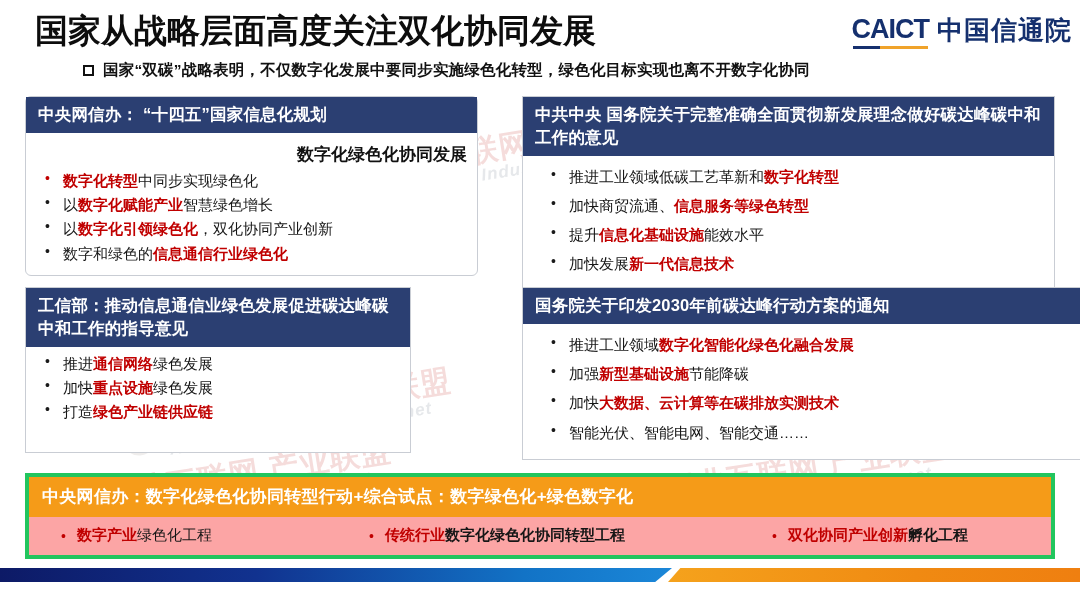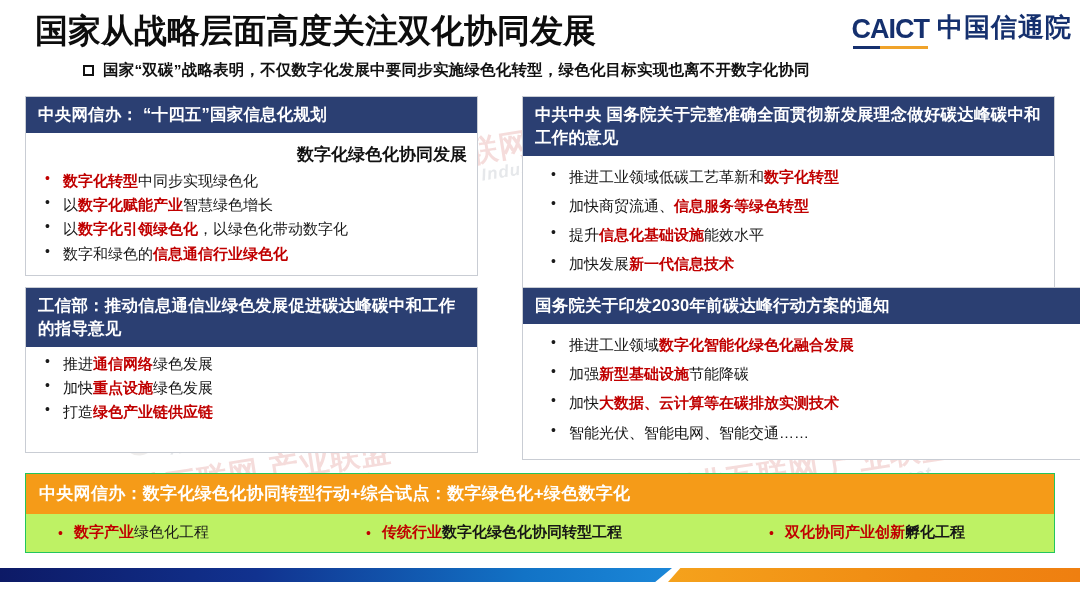--- a/index.html
+++ b/index.html
@@ -51,21 +51,21 @@
     position: absolute; left: 0; top: 0; width: 1080px; height: 57px;
     z-index: 10;
   }
   .title {
     position: absolute; left: 35px; top: 9px;
     font-size: 33px; font-weight: bold; color: #0d0d0d;
     letter-spacing: 0px; white-space: nowrap;
   }
   .logo {
     position: absolute; right: 8px; top: 14px;
-    display: flex; align-items: flex-start; gap: 8px;
+    display: flex; align-items: center; gap: 8px;
   }
   .logo-caict { position: relative; }
   .logo-caict .word {
     font-size: 27px; font-weight: bold; color: #15306e;
     letter-spacing: -1px; font-family: "Liberation Sans", sans-serif;
   }
   .logo-caict .bar {
     position: absolute; left: 1px; right: 1px; bottom: -4px; height: 3px;
     background: linear-gradient(90deg,#16306e 0%,#16306e 36%,#f0a32a 36%,#f0a32a 100%);
   }
@@ -129,22 +129,22 @@
     position: absolute; left: 9px; top: -1px;
     font-size: 14px; color: #1a1a1a;
   }
   ul.bul li.rdot::before { color: #c00000; }
 
   .r  { color: #c00000; font-weight: bold; }
   .k  { color: #161616; }
   .kb { color: #161616; font-weight: bold; }
 
   
-  #box-cac    { left: 25px;  top: 96px;  width: 453px; }
-  #box-miit   { left: 25px;  top: 287px; width: 453px; }
+  #box-cac    { left: 25px;  top: 96px;  width: 453px; border-radius: 6px; }
+  #box-miit   { left: 25px;  top: 287px; width: 386px; }
   #box-cpc    { left: 522px; top: 96px;  width: 533px; }
   #box-gwy    { left: 522px; top: 287px; width: 596px; }
 
   #box-cac  .box-body { min-height: 122px; }
   #box-miit .box-body { min-height: 105px; }
   #box-cpc  .box-body { min-height: 122px; padding-top: 10px; }
   #box-gwy  .box-body { min-height: 105px; padding-top: 10px; }
 
   #box-cpc ul.bul li, #box-gwy ul.bul li {
     font-size: 15px; margin-bottom: 8px; padding-left: 36px;
@@ -154,22 +154,22 @@
   .two-col { display: flex; }
   .two-col .c1 { width: 253px; }
   .two-col .c2 { flex: 1; padding-top: 0px;}
   .two-col .c2 ul.bul li { padding-left: 30px; }
   .two-col .c2 ul.bul li::before { left: 12px; }
 
   
   .bottom {
     position: absolute; left: 25px; top: 473px; width: 1030px;
     z-index: 6;
-    border: 1px solid #22c55e;
-    background: #bef264;
+    border: 4px solid #22c55e;
+    background: #fca5a5;
   }
   .bottom-head {
     background: #f59b18;
     color: #ffffff; font-weight: bold; font-size: 17px;
     padding: 8px 13px 9px 13px;
     letter-spacing: .3px;
     white-space: nowrap;
   }
   .bottom-body {
     display: flex; align-items: center;
@@ -276,21 +276,21 @@
     <span class="subtitle">国家“双碳”战略表明，不仅数字化发展中要同步实施绿色化转型，绿色化目标实现也离不开数字化协同</span>
   </div>
 
   <div class="box" id="box-cac">
     <div class="box-head">中央网信办： “十四五”国家信息化规划</div>
     <div class="box-body">
       <div class="box-sub">数字化绿色化协同发展</div>
       <ul class="bul" id="cac-list">
           <li class="rdot"><span class="r">数字化转型</span><span class="k">中同步实现绿色化</span></li>
           <li><span class="k">以</span><span class="r">数字化赋能产业</span><span class="k">智慧绿色增长</span></li>
-          <li><span class="k">以</span><span class="r">数字化引领绿色化</span><span class="k">，以绿色化带动数字化</span></li>
+          <li><span class="k">以</span><span class="r">数字化引领绿色化</span><span class="k">，双化协同产业创新</span></li>
           <li><span class="k">数字和绿色的</span><span class="r">信息通信行业绿色化</span></li>
         </ul>
     </div>
   </div>
 
   <div class="box" id="box-miit">
     <div class="box-head">工信部：推动信息通信业绿色发展促进碳达峰碳中和工作的指导意见</div>
     <div class="box-body">
       <div class="two-col">
         <div class="c1">

